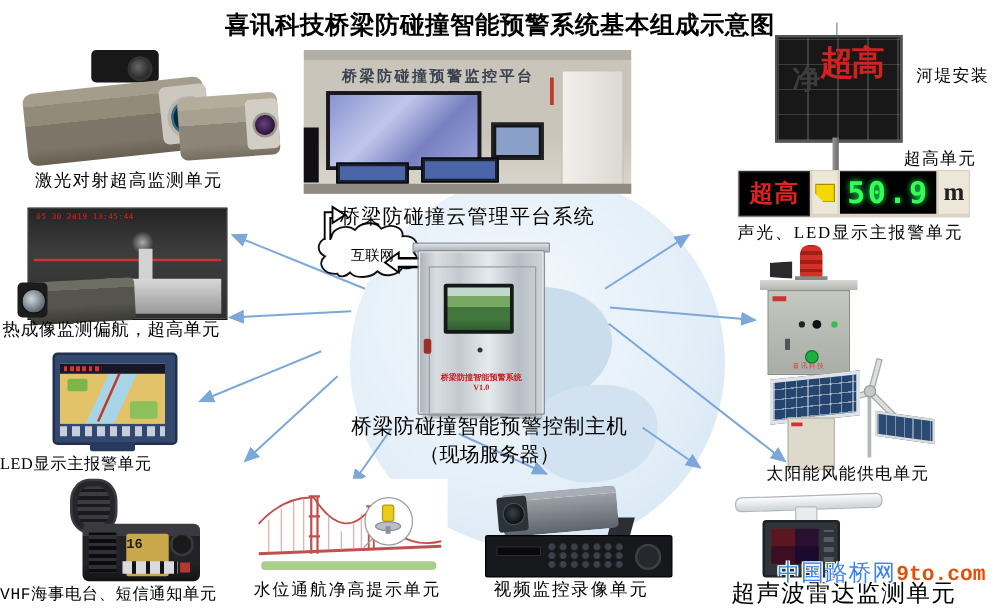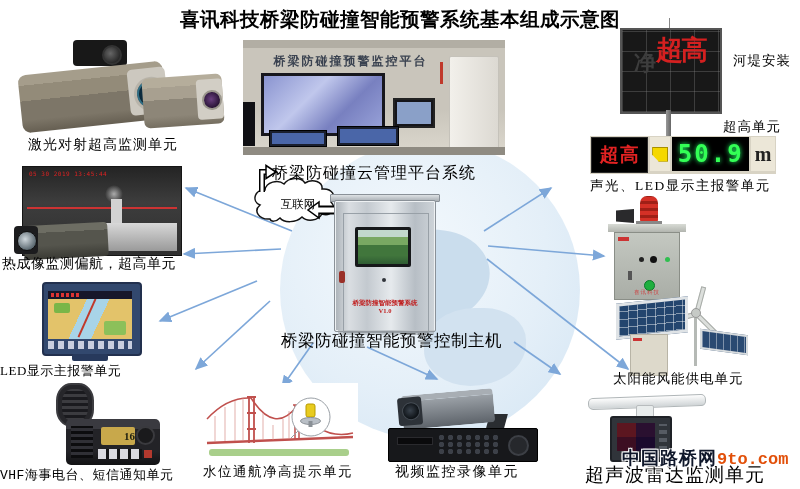--- a/index.html
+++ b/index.html
@@ -69,22 +69,22 @@
   .vhf{left:48px;top:383px;width:115px;height:84px;}
   .vhf .mic{position:absolute;left:8px;top:0;width:34px;height:40px;border-radius:40%;background:#26262a;border:2px solid #3c3c40;overflow:hidden;}
   .vhf .mic i{position:absolute;left:4px;top:4px;right:4px;bottom:4px;
       background:repeating-linear-gradient(0deg,#3c3c40 0 3px,#1a1a1e 3px 6px);border-radius:40%;}
   .vhf .cable{position:absolute;left:34px;top:14px;width:28px;height:38px;border:3px solid transparent;
       border-left:3px solid #1a1a1c;border-bottom:3px solid #1a1a1c;border-radius:50%;transform:rotate(-30deg);}
   .vhf .body{position:absolute;left:18px;top:36px;width:94px;height:46px;border-radius:5px;
       background:linear-gradient(180deg,#3a3a40 0 22%,#232327 22% 70%,#121214);}
   .vhf .grill{position:absolute;left:5px;top:7px;width:22px;height:32px;
       background:repeating-linear-gradient(0deg,#0c0c0e 0 3px,#303036 3px 6px);}
-  .vhf .lcd{position:absolute;left:35px;top:8px;width:34px;height:18px;background:#c8a84b;border-radius:2px;
-      font-family:Liberation Serif, serif;font-size:11px;font-weight:bold;color:#221;text-align:right;line-height:18px;}
+  .vhf .lcd{position:absolute;left:35px;top:8px;width:34px;height:34px;background:#c8a84b;border-radius:2px;
+      font-family:Liberation Mono, monospace;font-size:11px;font-weight:bold;color:#221;text-align:left;line-height:18px;}
   .vhf .knob{position:absolute;right:5px;top:7px;width:15px;height:15px;border-radius:50%;background:#1a1a1c;border:2px solid #3a3a3e;}
   .vhf .btns{position:absolute;left:32px;top:30px;width:44px;height:10px;
       background:repeating-linear-gradient(90deg,#dadae0 0 8px,#141416 8px 11px);}
   .vhf .red{position:absolute;right:8px;top:31px;width:8px;height:8px;background:#b3392e;}
   
   .room{left:243px;top:40px;width:262px;height:115px;background:linear-gradient(180deg,#b2aea4 0 7%,#c9c5bb 7% 60%,#dcd8ce);}
   .room .cap{position:absolute;left:0;top:13px;width:215px;text-align:center;font-size:12px;font-weight:600;
       color:#3a4250;letter-spacing:2px;}
   .room .tv{position:absolute;left:18px;top:33px;width:118px;height:57px;background:#0c0c10;border:3px solid #17171d;}
   .room .tv i{position:absolute;left:0;top:0;right:0;bottom:0;
@@ -206,21 +206,21 @@
       background-image:radial-gradient(circle,#3c4048 2.5px,transparent 3px);background-size:9px 7px;}
   .video .knob{position:absolute;right:8px;top:6px;width:17px;height:17px;border-radius:50%;background:#26282c;border:2px solid #3c3f45;}
   .video-lbl{left:395px;top:463px;font-size:14px;letter-spacing:1.5px;}
   
   .laser-lbl{left:28px;top:136px;font-size:14px;letter-spacing:1px;}
   .thermal-lbl{left:2px;top:255px;font-size:14px;letter-spacing:.5px;}
   .ais-lbl{left:0;top:362px;font-size:13px;letter-spacing:.5px;}
   .vhf-lbl{left:0;top:466px;font-size:13px;letter-spacing:.5px;font-family:Liberation Mono, monospace;}
   
   .wm{left:622px;top:446px;z-index:6;display:flex;align-items:baseline;white-space:nowrap;}
-  .wm .nm{font-size:18px;font-weight:bold;color:#0f172a;letter-spacing:1px;
+  .wm .nm{font-size:18px;font-weight:normal;color:#3b82f6;letter-spacing:1px;
       text-shadow:-1px -1px 0 #fff,1px -1px 0 #fff,-1px 1px 0 #fff,1px 1px 0 #fff;}
   .wm .dm{font-family:"Liberation Mono","DejaVu Sans Mono",monospace;font-size:17px;font-weight:bold;color:#e2500a;
       text-shadow:-1px -1px 0 #fff,1px -1px 0 #fff,-1px 1px 0 #fff,1px 1px 0 #fff;}
 </style>
 </head>
 <body>
 
 <div id="stage">
 
   <div class="abs title lbl">喜讯科技桥梁防碰撞智能预警系统基本组成示意图</div>
@@ -361,20 +361,21 @@
       <div class="dot"></div>
       <div class="ctext">
         <div>桥梁防撞智能预警系统</div>
         <div>V1.0</div>
       </div>
     </div>
     <div class="shadow"></div>
   </div>
   <div class="abs host-lbl">
     <div class="l1 lbl" style="position:static">桥梁防碰撞智能预警控制主机</div>
+    <div class="l2 lbl" style="position:static">（现场服务器）</div>
   </div>
 
   <div class="abs photo sign">
     <div class="ant"></div>
     <div class="frame">
       <span class="jing">净</span>
       <span class="cg">超高</span>
     </div>
     <div class="pole"></div>
   </div>

